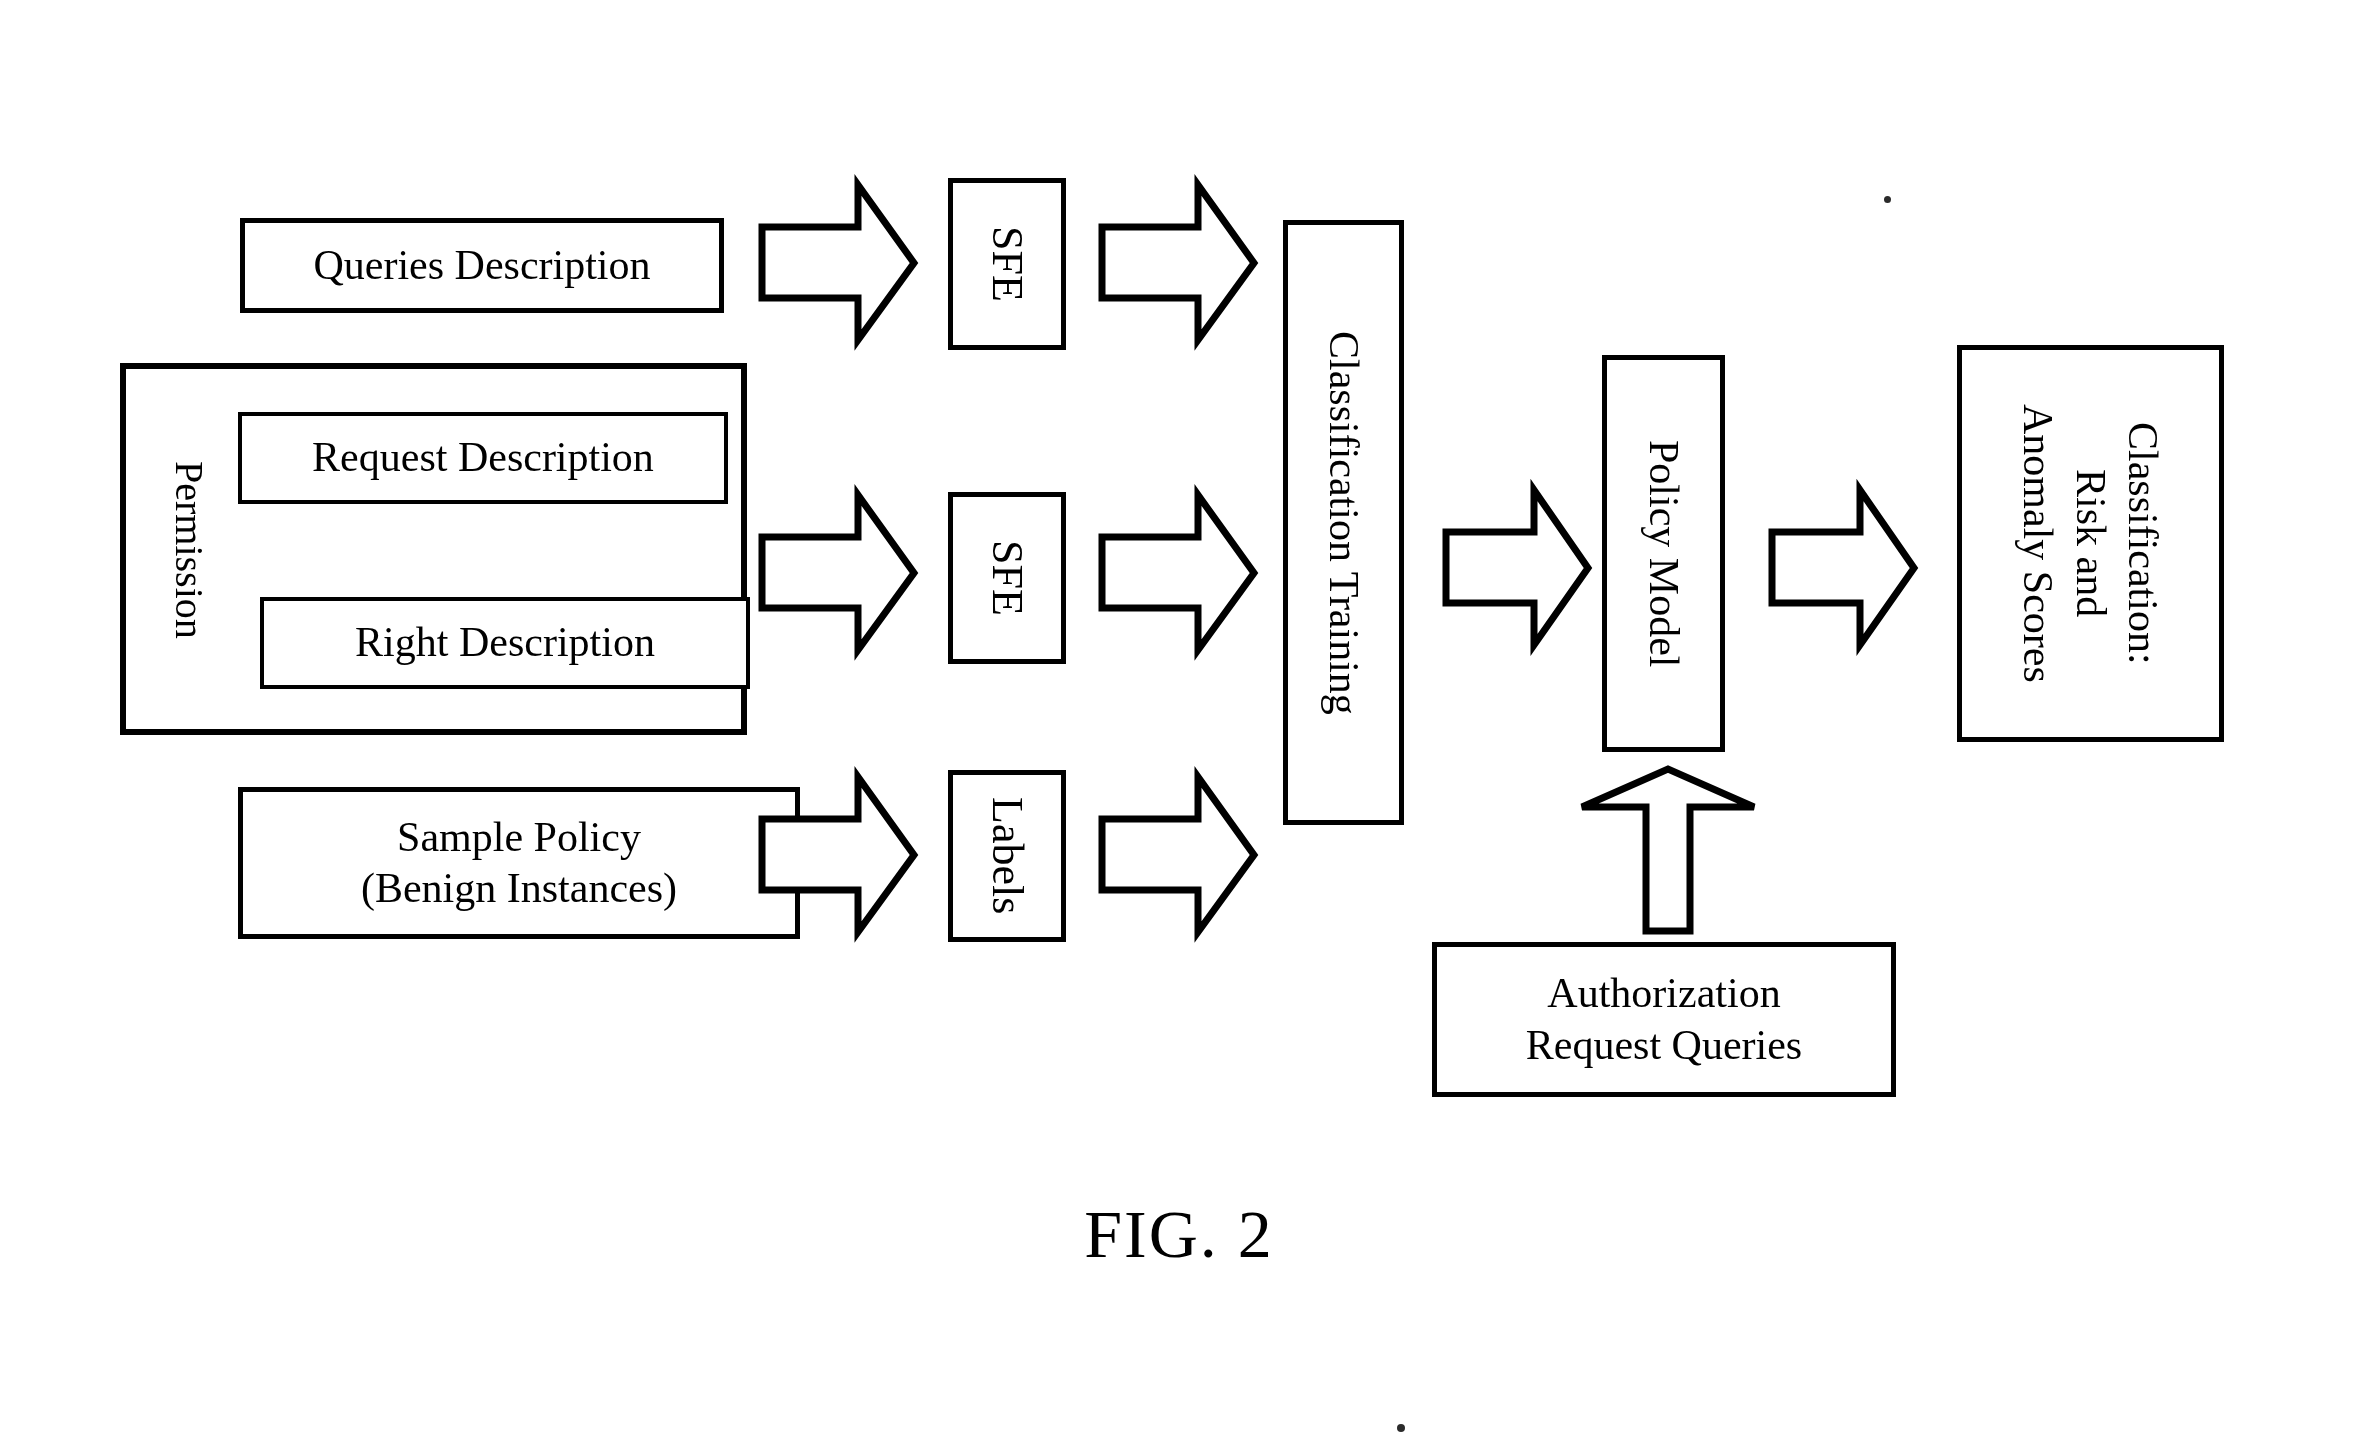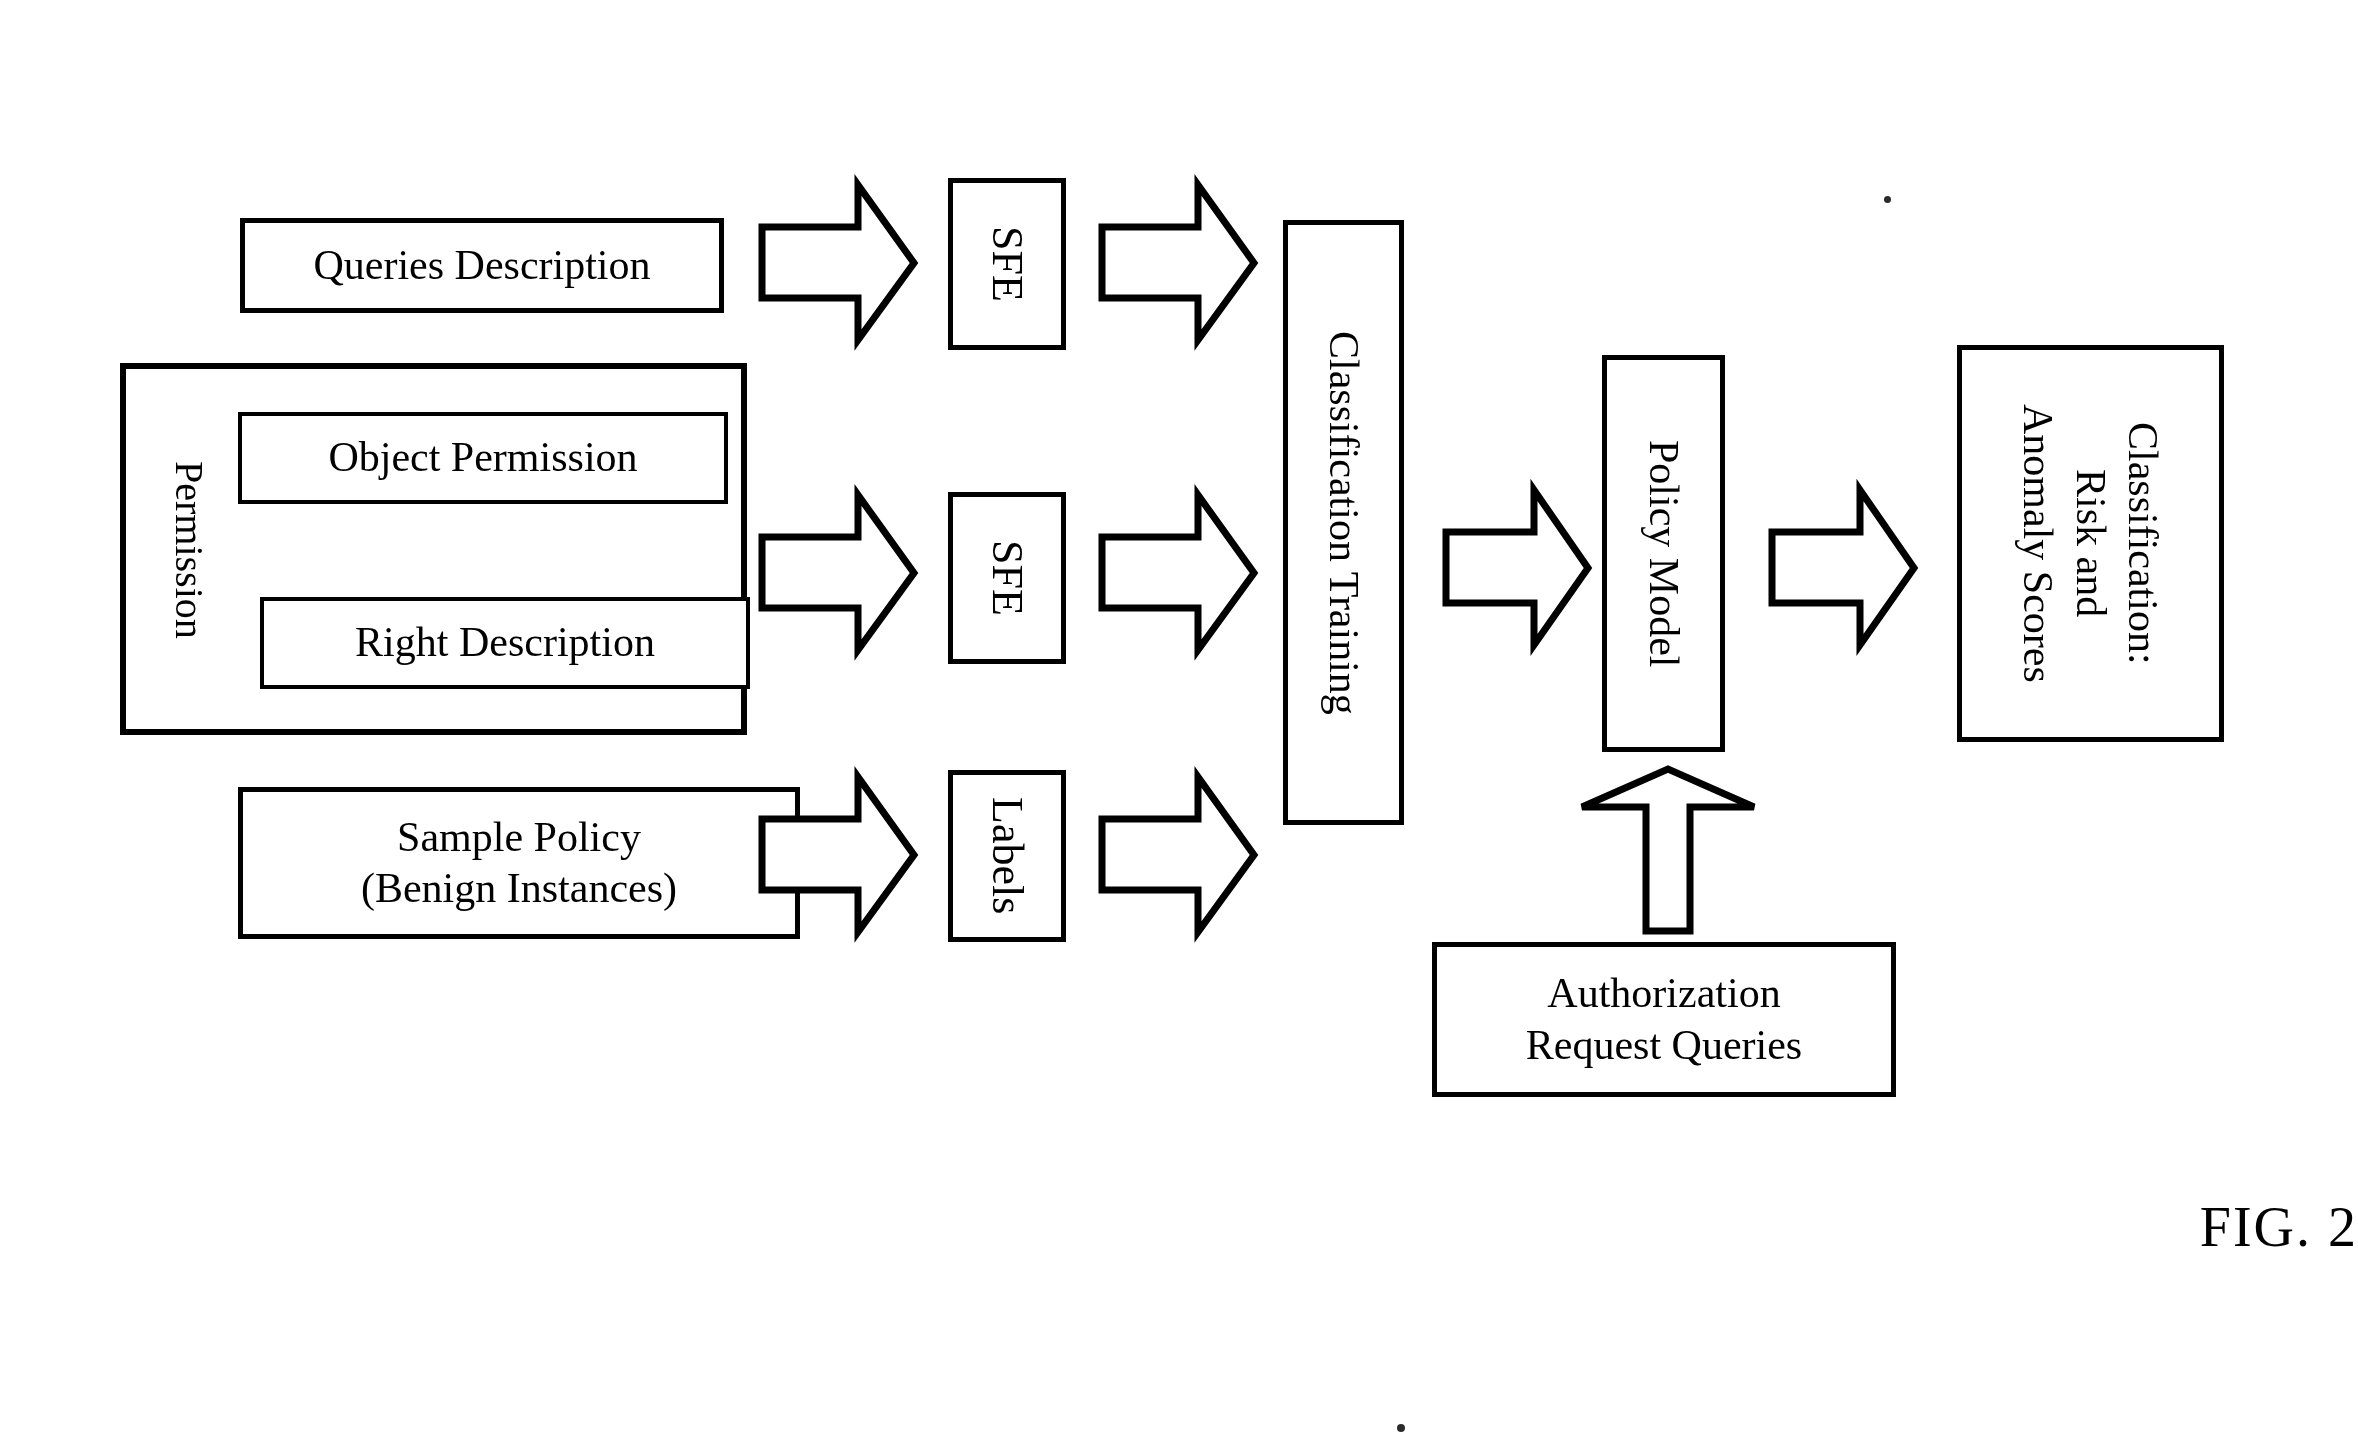--- a/index.html
+++ b/index.html
@@ -52,22 +52,22 @@
   .arrow {
     position: absolute;
   }
   .arrow svg { display: block; overflow: visible; }
 
   
   #figcaption {
     position: absolute;
     left: 0;
     right: 0;
-    text-align: right;
-    font-size: 56px;
+    text-align: center;
+    font-size: 68px;
     letter-spacing: 2px;
     font-family: "Liberation Serif", "DejaVu Serif", serif;
   }
 
   
   .speck {
     position: absolute;
     background: #2b2b2b;
     border-radius: 50%;
   }
@@ -82,21 +82,21 @@
   </div>
 
   <div class="box group" style="left:120px; top:363px; width:627px; height:372px; display:block;">
   </div>
   <div style="position:absolute; left:158px; top:400px; width:62px; height:300px;
               display:flex; align-items:center; justify-content:center;">
     <span class="vert" style="font-size:40px;">Permission</span>
   </div>
 
   <div class="box thin" style="left:238px; top:412px; width:490px; height:92px; font-size:42px;">
-    <span class="lbl">Object Permission</span>
+    <span class="lbl">Request Description</span>
   </div>
 
   <div class="box thin" style="left:238px; top:597px; width:490px; height:92px; font-size:42px;margin-left:22px;">
     <span class="lbl">Right Description</span>
   </div>
 
   <div class="box" style="left:238px; top:787px; width:562px; height:152px; font-size:42px;">
     <span class="lbl">Sample Policy
 (Benign Instances)</span>
   </div>

